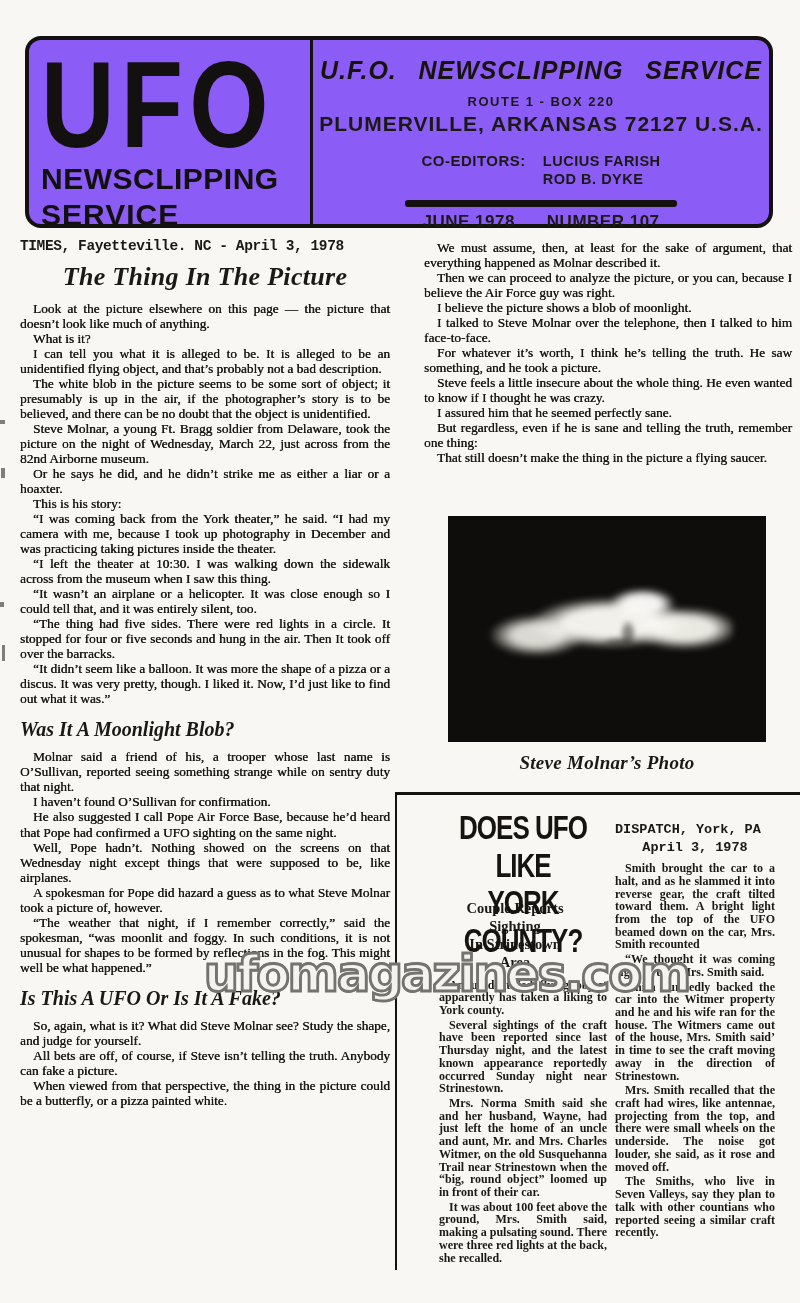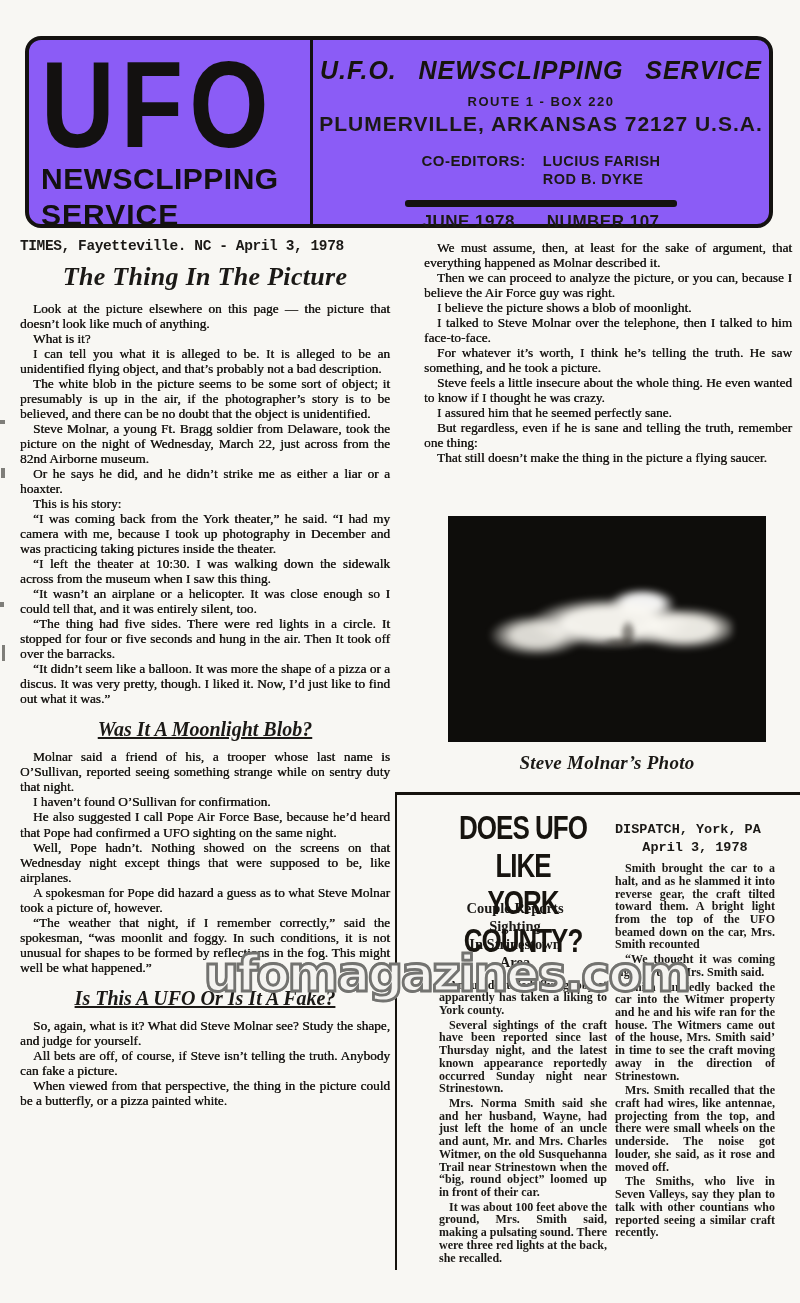--- a/index.html
+++ b/index.html
@@ -31,21 +31,21 @@
   .coed-label{font-size:15px;font-weight:bold;letter-spacing:0.5px;}
   .coed-names{font-size:14.5px;font-weight:bold;text-align:left;line-height:1.25;letter-spacing:0.5px;}
   .mast-bar{width:272px;height:7px;background:#141210;border-radius:3px;margin:12px auto 5px auto;}
   .mast-issue{display:flex;justify-content:center;gap:32px;font-size:17px;font-weight:bold;letter-spacing:0.5px;}
 
   
   .col-left{position:absolute;left:20px;top:238px;width:370px;}
   .col-right{position:absolute;left:424px;top:240px;width:368px;}
   .source-line{font-family:"Liberation Mono",monospace;font-size:14.5px;font-weight:bold;letter-spacing:-0.4px;white-space:nowrap;}
   .headline{font-size:26px;font-style:italic;font-weight:bold;text-align:center;margin:8px 0 9px 0;letter-spacing:0.3px;}
-  .subhead{font-size:20px;font-style:italic;font-weight:bold;text-align:center;margin:12px 0 8px 0;text-decoration:underline;}
+  .subhead{font-size:20px;font-style:italic;font-weight:bold;margin:12px 0 8px 0;}
   .bodytext p{margin:0;font-size:13.3px;line-height:1.13;text-align:justify;text-indent:13px;
     text-shadow:0.35px 0 0 currentColor;}
 
   
   .photo{position:absolute;left:448px;top:516px;width:318px;height:226px;background:#0e0d0b;overflow:hidden;}
   .blob{position:absolute;left:40px;top:55px;width:245px;height:115px;filter:blur(3px);
     background:
       radial-gradient(ellipse 45% 30% at 50% 45%, rgba(250,248,242,0.97) 42%, rgba(250,248,242,0) 74%),
       radial-gradient(ellipse 26% 24% at 20% 56%, rgba(242,240,233,0.9) 38%, rgba(242,240,233,0) 76%),
       radial-gradient(ellipse 30% 25% at 80% 50%, rgba(248,246,239,0.94) 40%, rgba(248,246,239,0) 74%),

